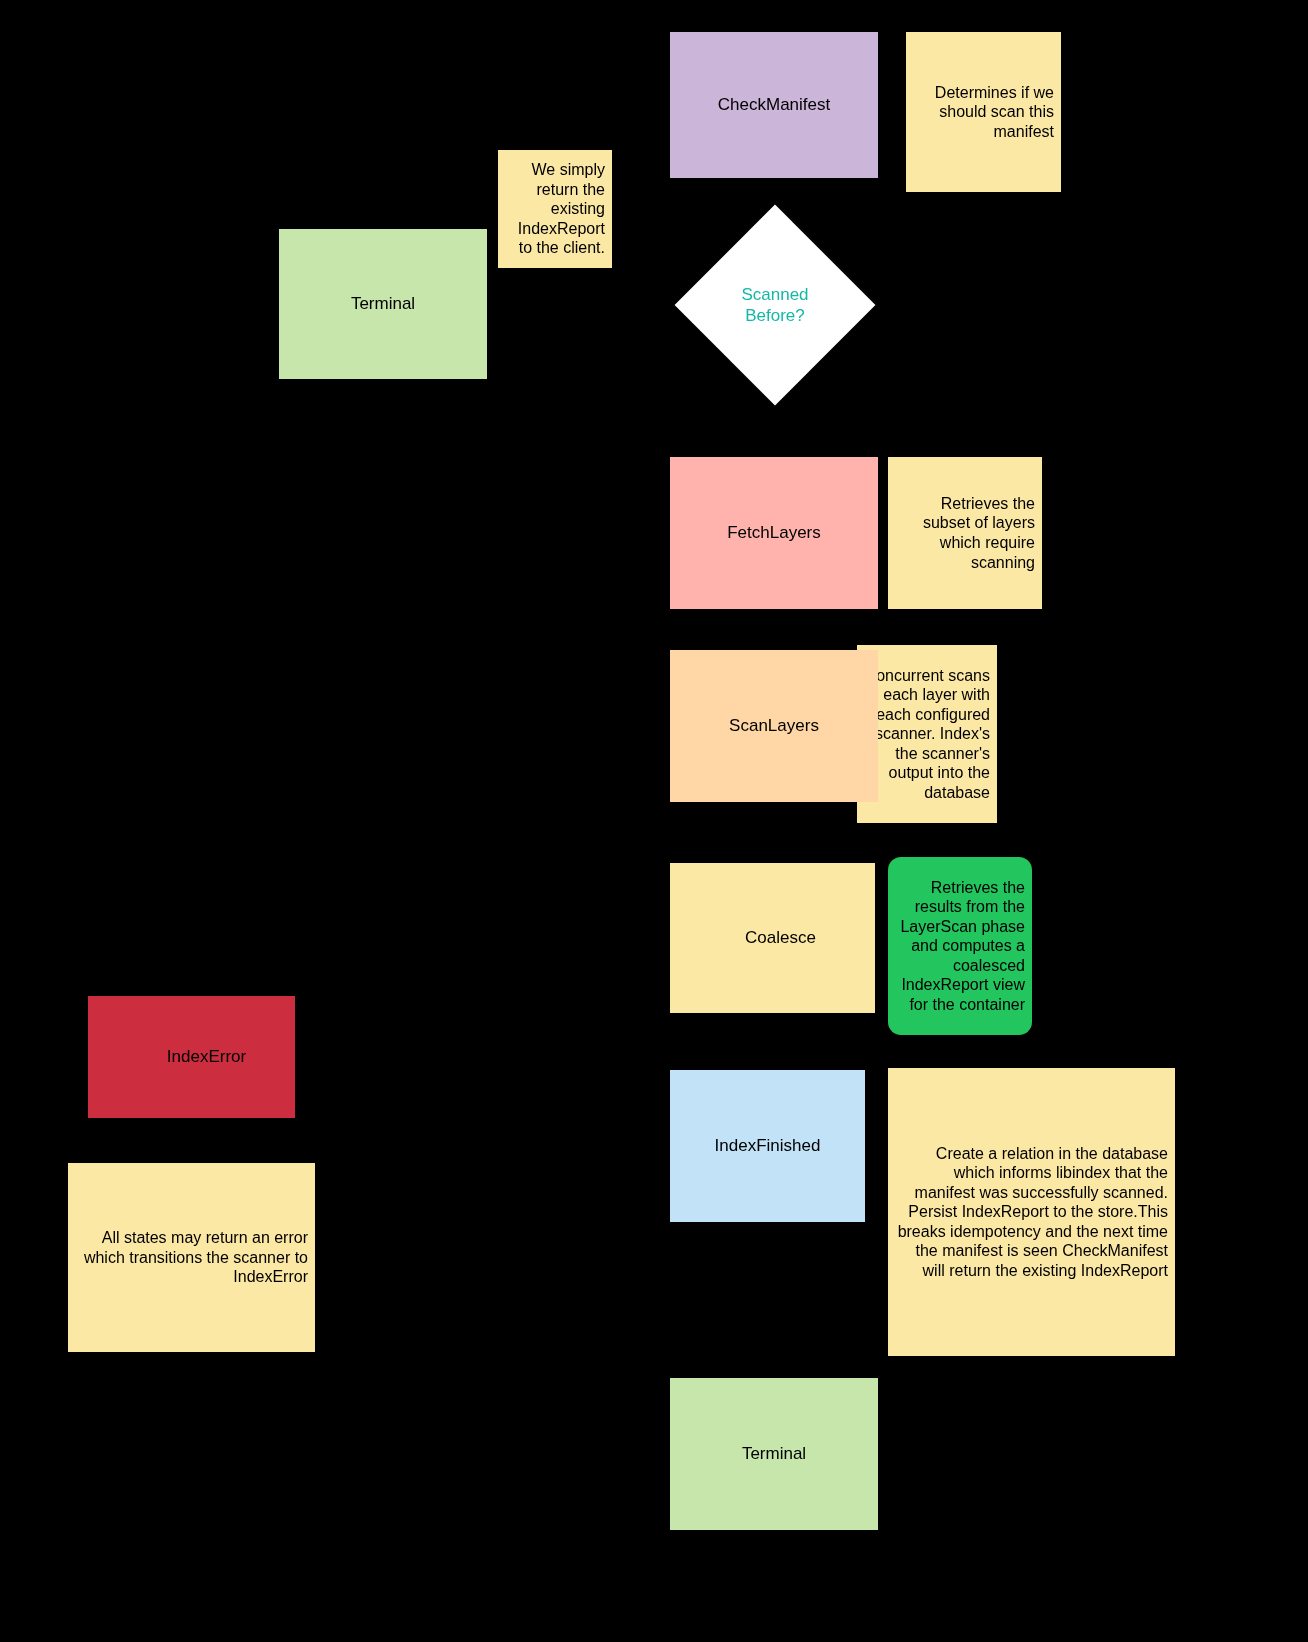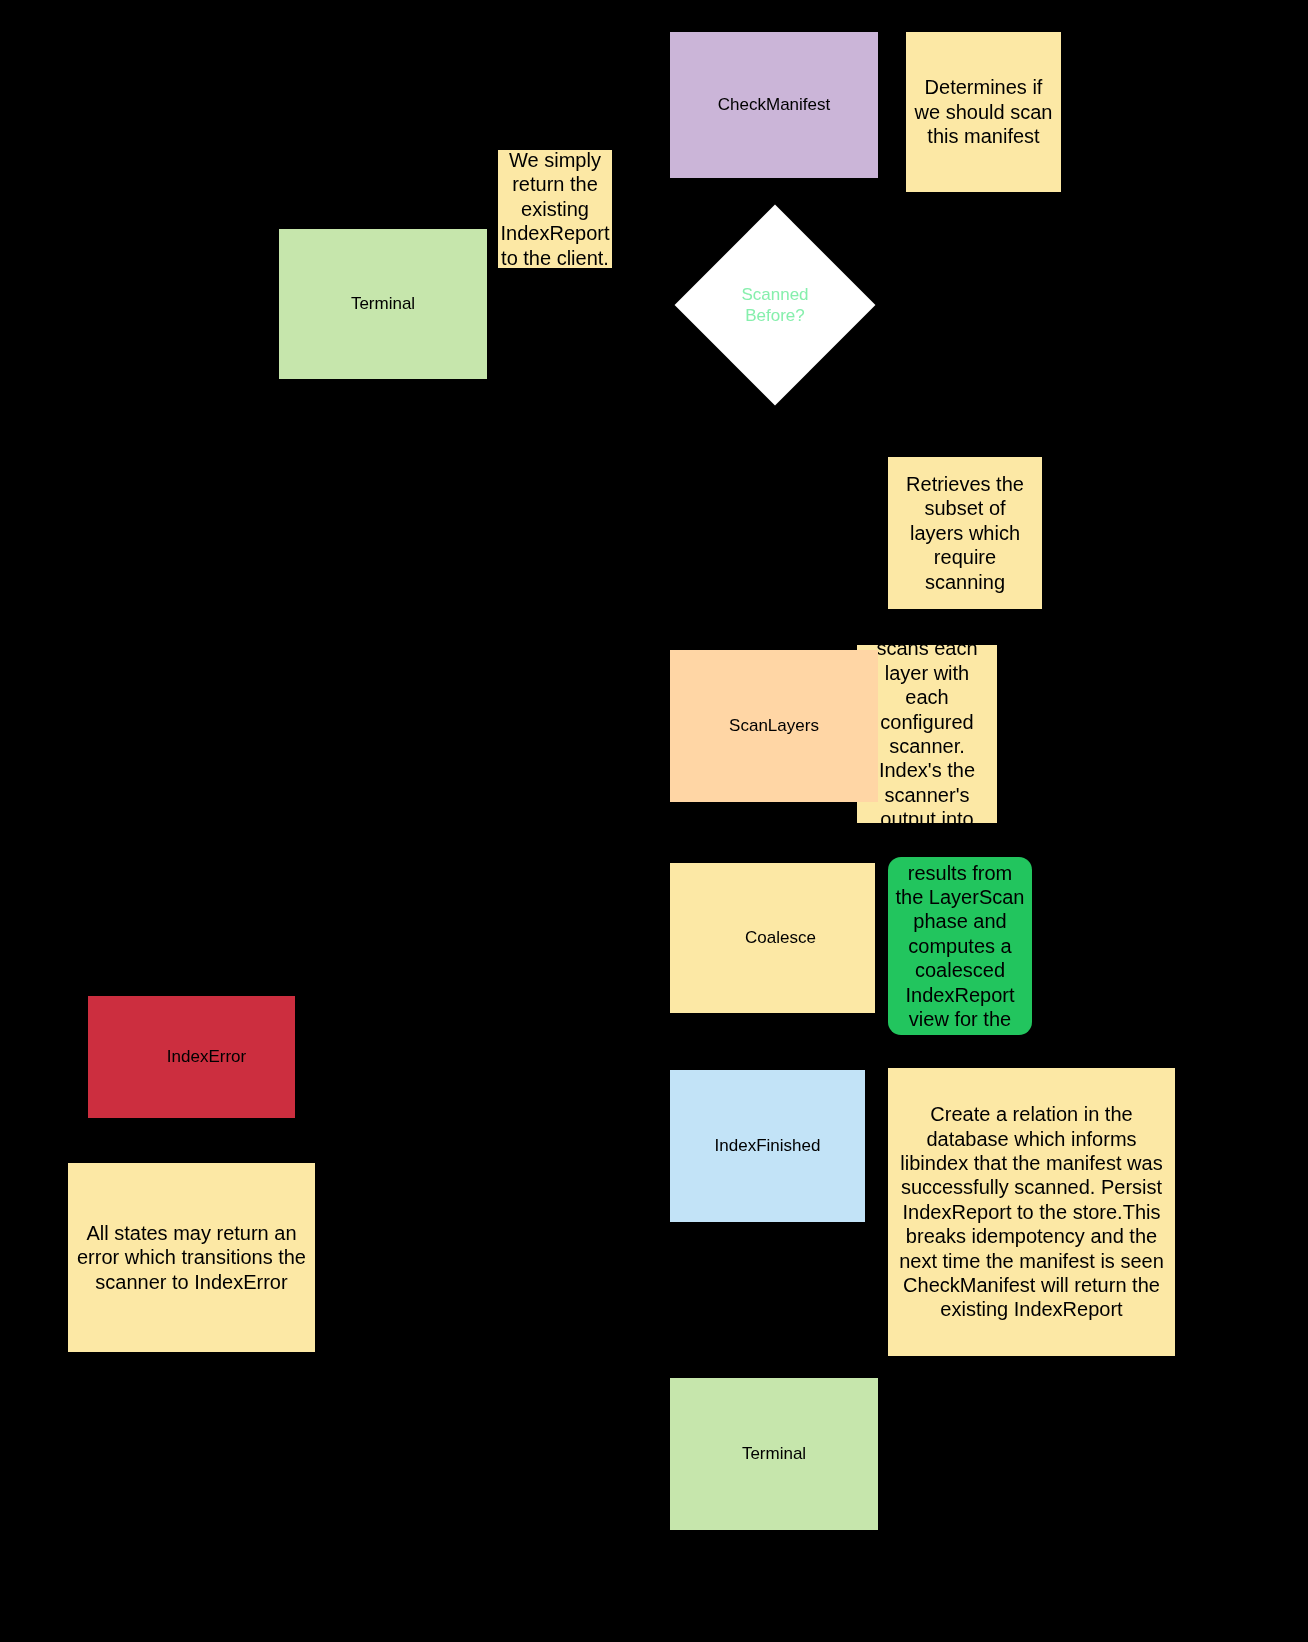--- a/index.html
+++ b/index.html
@@ -26,44 +26,44 @@
     font-size: 17px;
     line-height: 1.25;
     padding: 4px 6px;
   }
   .note {
     position: absolute;
     box-sizing: border-box;
     display: flex;
     align-items: center;
     justify-content: center;
-    text-align: center;
+    text-align: right;
     color: #000000;
-    font-size: 20px;
+    font-size: 16px;
     line-height: 1.22;
     padding: 6px 7px;
     white-space: pre-line;
   }
   .diamond-wrap {
     position: absolute;
     display: flex;
     align-items: center;
     justify-content: center;
   }
   .diamond-shape {
     position: absolute;
     inset: 0;
     background: #FFFFFF;
     transform: rotate(45deg);
   }
   .diamond-label {
     position: relative;
     z-index: 2;
     text-align: center;
-    color: #86efac;
+    color: #14b8a6;
     font-size: 17px;
     line-height: 1.25;
     white-space: pre-line;
   }
 </style>
 </head>
 <body>
 
 <div id="canvas">
     <div class="note" style="left: 906px; top: 32px; width: 155px; height: 160px; background: rgb(252, 232, 165);">Determines if we should scan this manifest</div>
@@ -73,18 +73,19 @@
     <div class="note" style="left: 888px; top: 857px; width: 144px; height: 178px; background: #22c55e; border-radius: 13px;">Retrieves the results from the LayerScan phase and computes a coalesced IndexReport view for the container</div>
     <div class="note" style="left: 888px; top: 1068px; width: 287px; height: 288px; background: rgb(252, 232, 165);">Create a relation in the database which informs libindex that the manifest was successfully scanned. Persist IndexReport to the store.This breaks idempotency and the next time the manifest is seen CheckManifest will return the existing IndexReport</div>
     <div class="note" style="left: 68px; top: 1163px; width: 247px; height: 189px; background: rgb(252, 232, 165);">All states may return an error which transitions the scanner to IndexError</div>
     <div class="node" style="left: 670px; top: 32px; width: 208px; height: 146px; background: rgb(203, 181, 216);">CheckManifest</div>
     <div class="node" style="left: 279px; top: 229px; width: 208px; height: 150px; background: rgb(198, 230, 172);">Terminal</div>
     <div class="diamond-wrap" style="left: 704px; top: 234px; width: 142px; height: 142px;">
       <div class="diamond-shape" style="background: rgb(255, 255, 255);"></div>
       <div class="diamond-label">Scanned
 Before?</div>
     </div>
+    <div class="node" style="left: 670px; top: 457px; width: 208px; height: 152px; background: rgb(255, 179, 172);">FetchLayers</div>
     <div class="node" style="left: 670px; top: 650px; width: 208px; height: 152px; background: rgb(255, 214, 165);">ScanLayers</div>
     <div class="node" style="left: 670px; top: 863px; width: 205px; height: 150px; background: rgb(252, 232, 165); padding-left: 22px;">Coalesce</div>
     <div class="node" style="left: 670px; top: 1070px; width: 195px; height: 152px; background: rgb(194, 227, 247);">IndexFinished</div>
     <div class="node" style="left: 88px; top: 996px; width: 207px; height: 122px; background: rgb(204, 46, 63); padding-left: 36px;">IndexError</div>
     <div class="node" style="left: 670px; top: 1378px; width: 208px; height: 152px; background: rgb(198, 230, 172);">Terminal</div>
   </div>
 
 </body></html>

